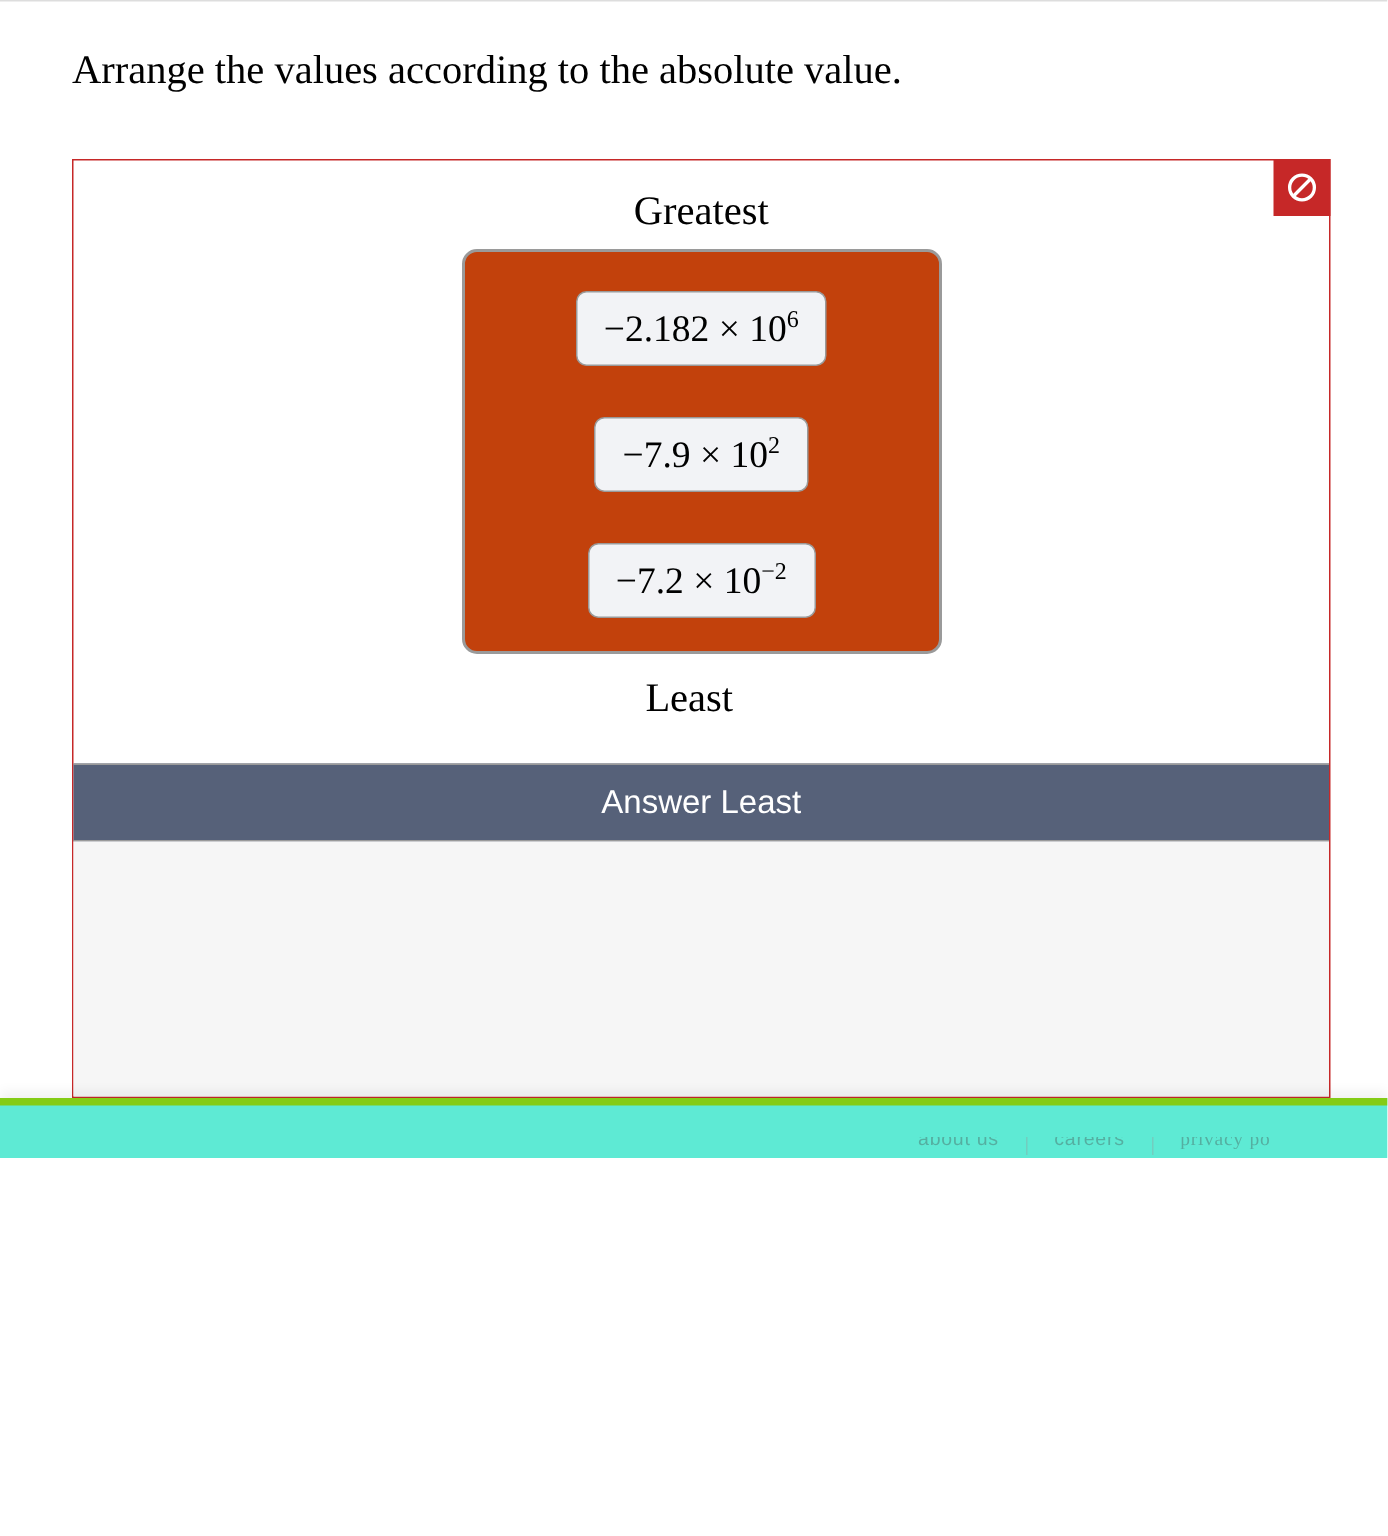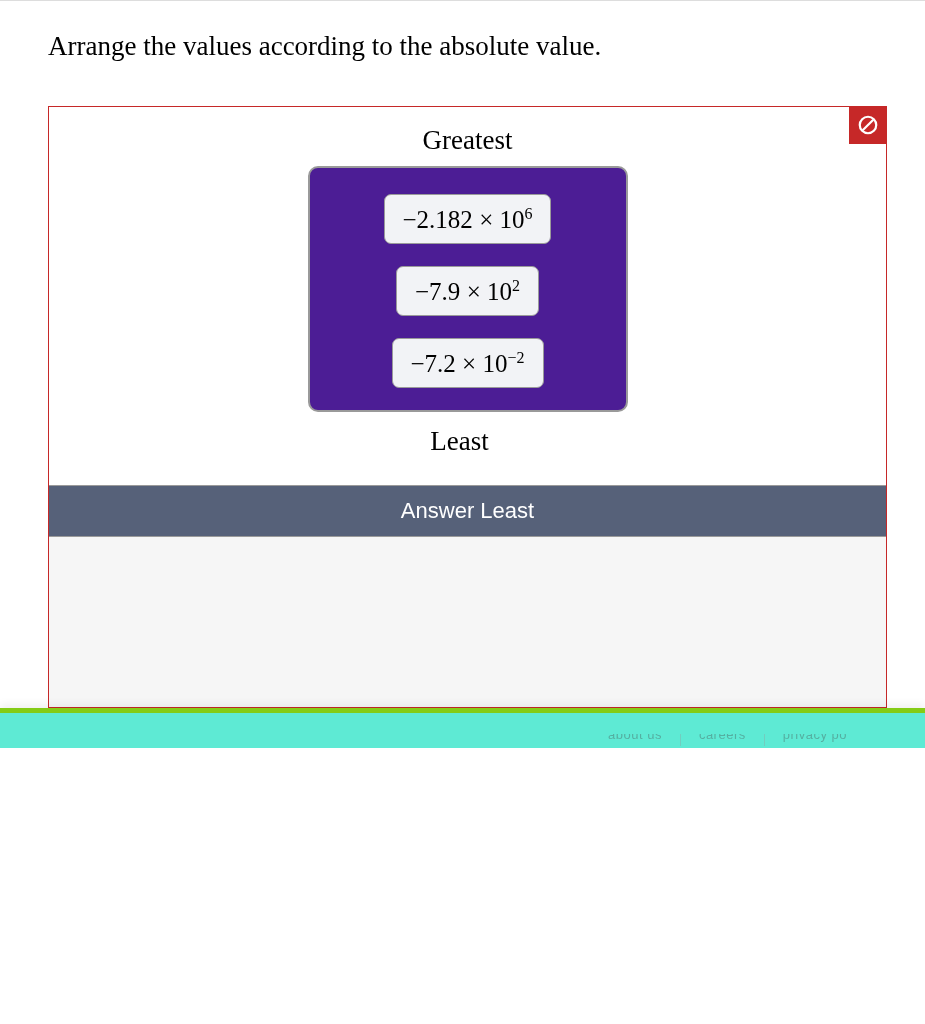--- a/index.html
+++ b/index.html
@@ -56,22 +56,22 @@
   }
   .lbl-bottom { margin: 14px 16px 6px 0; }
   .slot-box {
     border: 2px solid #9a9a9a;
     border-radius: 10px;
     width: 320px;
     padding: 26px 20px 22px 20px;
     display: flex;
     flex-direction: column;
     align-items: center;
-    gap: 22px;
-    background: #4c1d95;
+    gap: 34px;
+    background: #c2410c;
   }
   .chip {
     border: 1.5px solid #9a9a9a;
     border-radius: 7px;
     background: #f2f3f6;
     padding: 10px 18px 8px 18px;
     font-family: 'Times New Roman', Georgia, serif;
     font-size: 25px;
     color: #000;
     line-height: 1.2;
@@ -119,21 +119,21 @@
     gap: 0;
   }
   .footer-links span {
     padding: 0 18px;
     border-right: 1px solid #999;
     opacity: 0.35;
     overflow: hidden;
     height: 12px;
     line-height: 2px;
   }
-  .footer-links span:last-child { border-right: none; }
+  .footer-links span:last-child { border-right: none; font-family: Liberation Serif, serif; }
 </style>
 </head>
 <body>
 
 <div class="top-rule"></div>
 <div class="page">
   <p class="prompt">Arrange the values according to the absolute value.</p>
 
   <div class="answer-panel">
     <div class="incorrect-badge">

